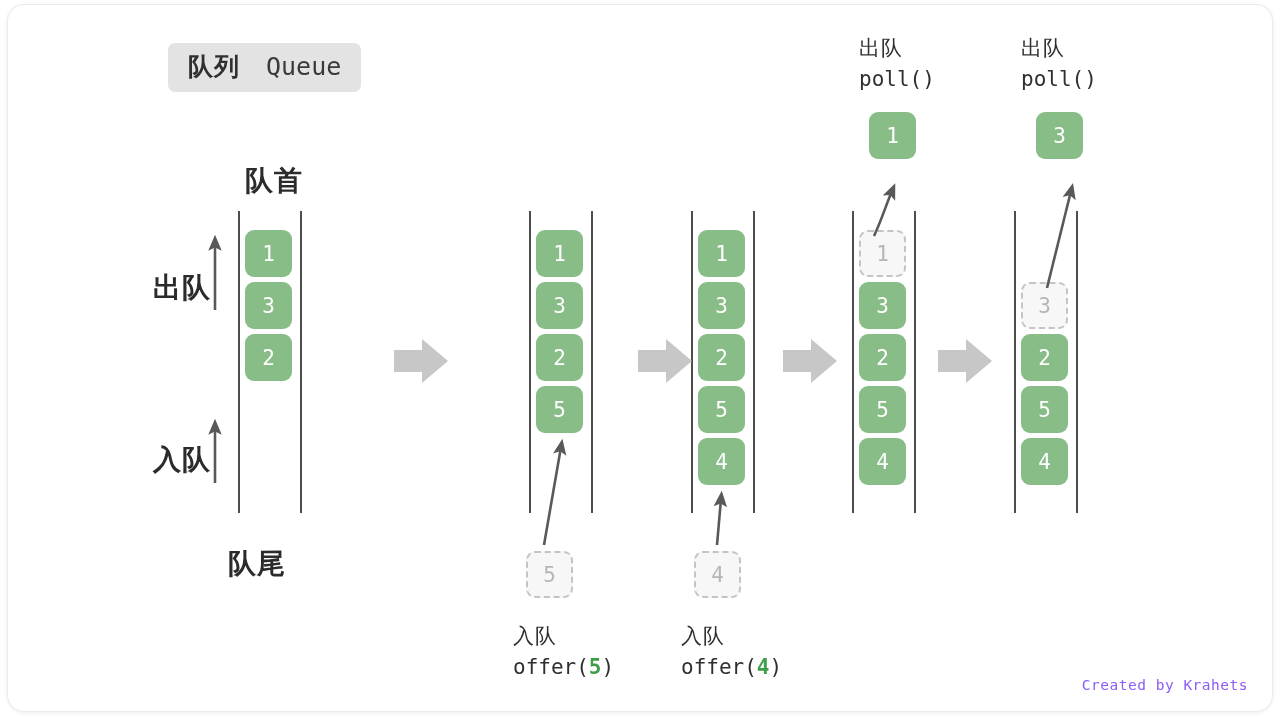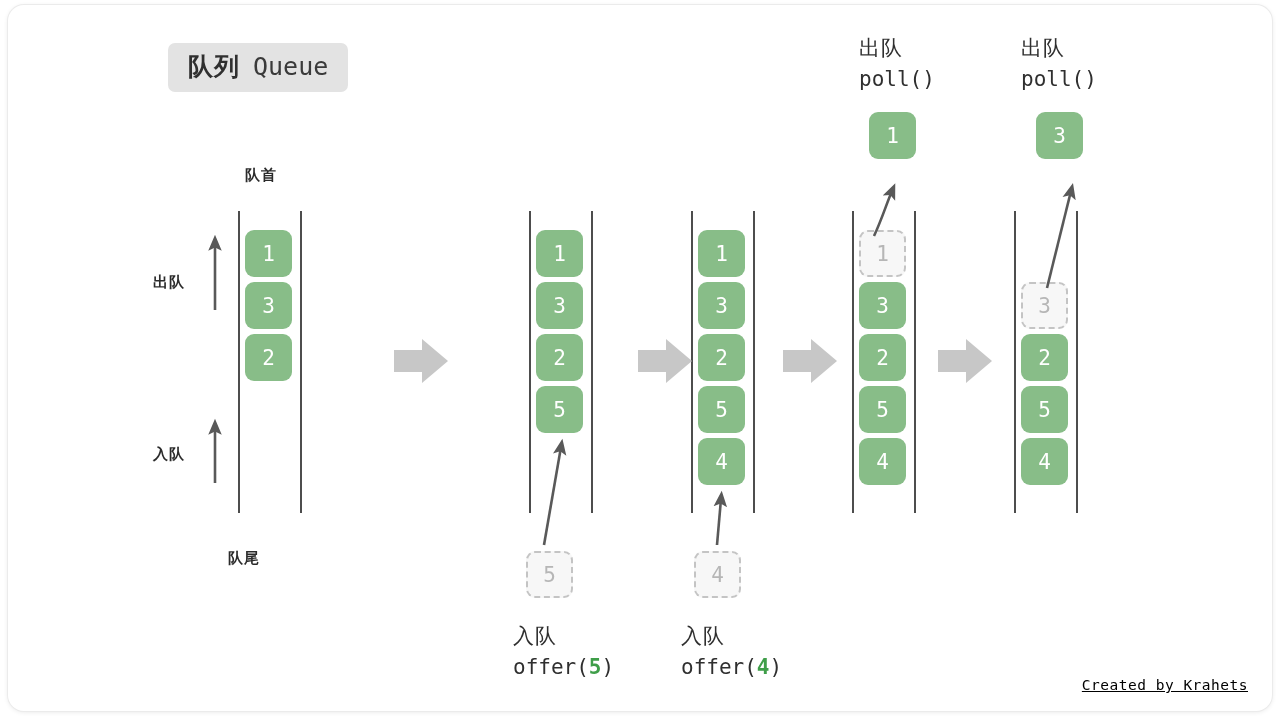--- a/index.html
+++ b/index.html
@@ -41,27 +41,27 @@
   #title-badge .cn {
     font-size: 25px;
     font-weight: bold;
     color: #2f2f2f;
     letter-spacing: 1px;
   }
   #title-badge .en {
     font-size: 25px;
     font-family: "DejaVu Sans Mono", "Liberation Mono", monospace;
     color: #3a3a3a;
-    margin-left: 13px;
+    margin-left: 26px;
   }
 
   
   .cn-bold {
     position: absolute;
-    font-size: 15px;
+    font-size: 28px;
     font-weight: bold;
     color: #2b2b2b;
     letter-spacing: 1px;
     white-space: nowrap;
     line-height: 1;
   }
 
   .op-label {
     position: absolute;
     white-space: nowrap;
@@ -120,24 +120,23 @@
     pointer-events: none;
   }
 
   
   #credit {
     position: absolute;
     right: 24px;
     bottom: 18px;
     font-size: 14.5px;
     font-family: "DejaVu Sans Mono", "Liberation Mono", monospace;
-    color: #000000;
+    color: #8b5cf6;
     letter-spacing: 0.5px;
     white-space: nowrap;
-    text-decoration: underline;
   }
 </style>
 </head>
 <body>
 
 <div id="canvas">
 
   <div id="title-badge">
     <span class="cn">队列</span><span class="en">Queue</span>
   </div>

